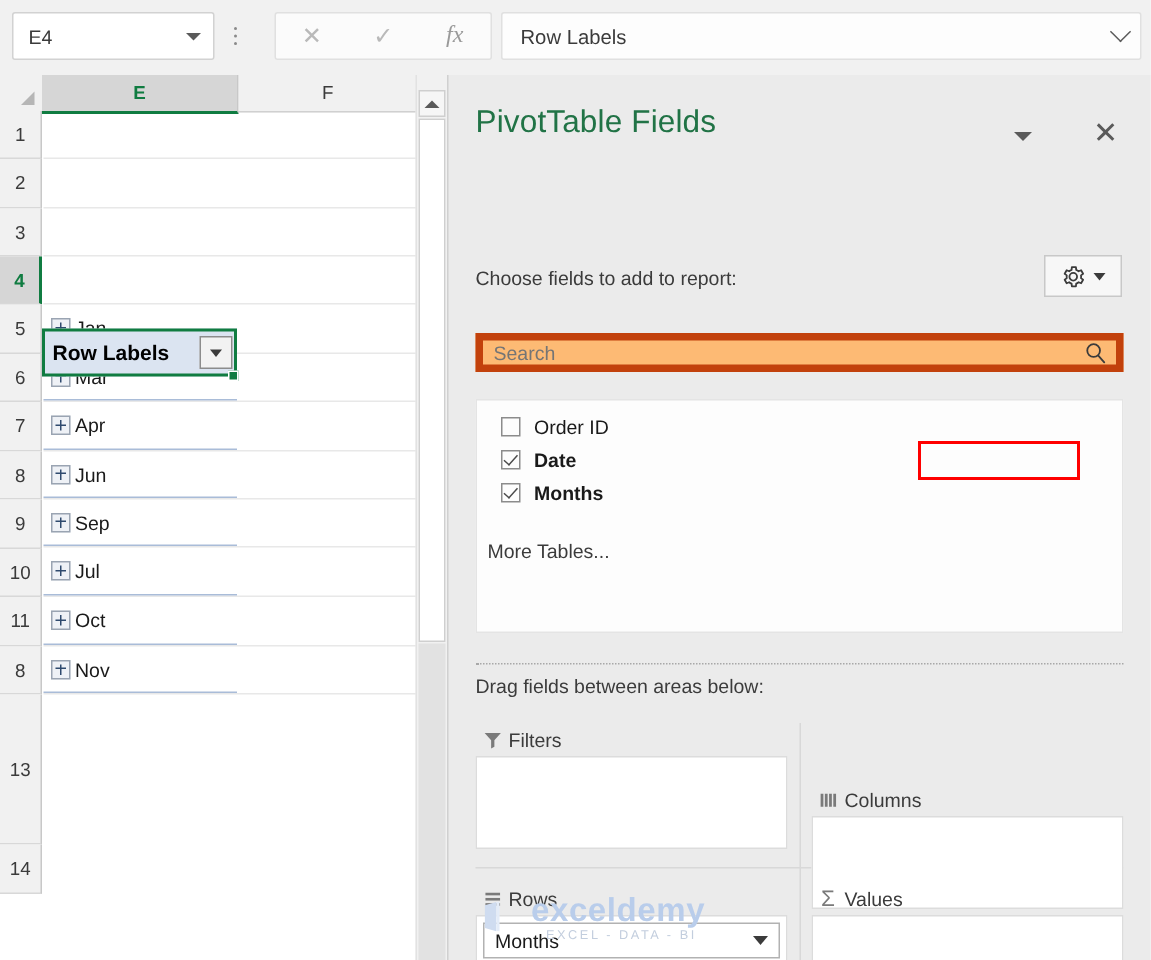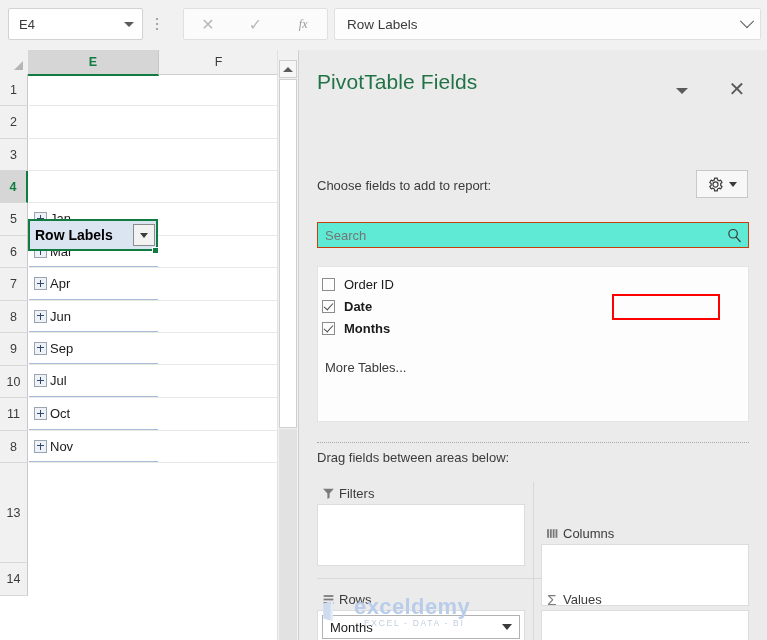--- a/index.html
+++ b/index.html
@@ -36,21 +36,21 @@
   }
   .kebab i{display:block;width:2px;height:2px;background:#8a8a8a;border-radius:50%;}
 
   .fbtns{
     position:absolute;left:183px;top:8px;width:143px;height:30px;
     background:#fbfbfb;border:1px solid #e0e0e0;border-radius:2px;
     display:flex;align-items:center;
   }
   .fbtn{flex:1;height:28px;display:flex;align-items:center;justify-content:center;
         color:#b9b9b9;font-size:16px;}
-  .fbtn.fx{font-style:italic;font-family:"Liberation Serif",serif;font-size:12px;color:#9a9a9a;}
+  .fbtn.fx{font-style:italic;font-family:"Liberation Serif",serif;font-size:16px;color:#9a9a9a;}
 
   .fbar{
     position:absolute;left:334px;top:8px;width:425px;height:30px;
     background:#fdfdfd;border:1px solid #e0e0e0;border-radius:2px;
     display:flex;align-items:center;
   }
   .fbar-text{flex:1;padding-left:12px;font-size:13.5px;color:#3b3b3b;white-space:nowrap;overflow:hidden;}
   .fbar-arrow{width:26px;height:28px;display:flex;align-items:center;justify-content:center;}
   .chev{width:9px;height:9px;border-right:1.6px solid #5a5a5a;border-bottom:1.6px solid #5a5a5a;
         transform:rotate(45deg) translate(-2px,-2px);}
@@ -131,29 +131,29 @@
   .pt-caret{position:absolute;left:374px;top:34px;width:18px;height:14px;display:flex;align-items:center;justify-content:center;}
   .pt-caret .tri-down{border-left-width:6px;border-right-width:6px;border-top-width:6px;border-top-color:#5a5a5a;}
   .pt-close{position:absolute;left:425px;top:26px;width:26px;height:26px;display:flex;align-items:center;justify-content:center;
             color:#5a5a5a;font-size:20px;line-height:1;}
 
   .choose{position:absolute;left:18px;top:128px;font-size:13px;color:#3b3b3b;}
   .gearbtn{position:absolute;left:397px;top:120px;width:52px;height:28px;background:#f7f7f7;
            border:1px solid #c8c8c8;display:flex;align-items:center;justify-content:center;gap:5px;box-sizing:border-box;}
   .gearbtn .tri-down{border-left-width:4px;border-right-width:4px;border-top-width:5px;border-top-color:#3b3b3b;}
 
-  .searchbox{position:absolute;left:18px;top:172px;width:432px;height:26px;background:#5eead4;
-             border:1px solid #c2410c;box-sizing:border-box;display:flex;align-items:center;}
+  .searchbox{position:absolute;left:18px;top:172px;width:432px;height:26px;background:#fdba74;
+             border:5px solid #c2410c;box-sizing:border-box;display:flex;align-items:center;}
   .searchbox input{flex:1;border:0;outline:0;background:transparent;padding-left:7px;
                    font-family:"Liberation Sans",sans-serif;font-size:13px;color:#6e6e6e;}
   .searchbox .mag{width:28px;height:24px;display:flex;align-items:center;justify-content:center;}
 
   .fieldlist{position:absolute;left:18px;top:216px;width:432px;height:156px;background:#fdfdfd;
              border:1px solid #e4e4e4;box-sizing:border-box;padding:6px 0 0 0;}
-  .fitem{height:22px;display:flex;align-items:center;padding-left:4px;font-size:13px;color:#1a1a1a;}
+  .fitem{height:22px;display:flex;align-items:center;padding-left:16px;font-size:13px;color:#1a1a1a;}
   .fitem.checked{font-weight:bold;}
   .cbox{width:13px;height:13px;border:1px solid #8c8c8c;background:#fdfdfd;margin-right:9px;
         position:relative;flex:none;box-sizing:border-box;}
   .cbox.on:after{content:"";position:absolute;left:3px;top:0px;width:4px;height:8px;
      border-right:1.7px solid #4a4a4a;border-bottom:1.7px solid #4a4a4a;transform:rotate(42deg);}
   .moretables{position:absolute;left:26px;top:310px;font-size:13px;color:#3b3b3b;}
 
   .dotted{position:absolute;left:18px;top:392px;width:432px;border-top:1px dotted #a8a8a8;}
   .dragtxt{position:absolute;left:18px;top:400px;font-size:13px;color:#3b3b3b;}
 

